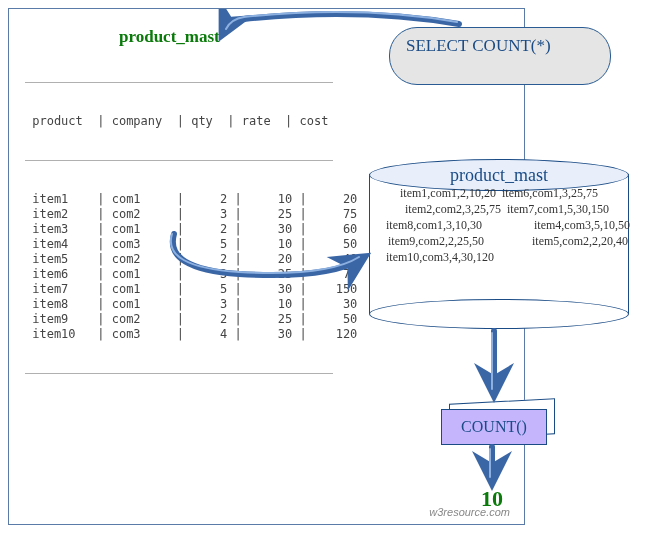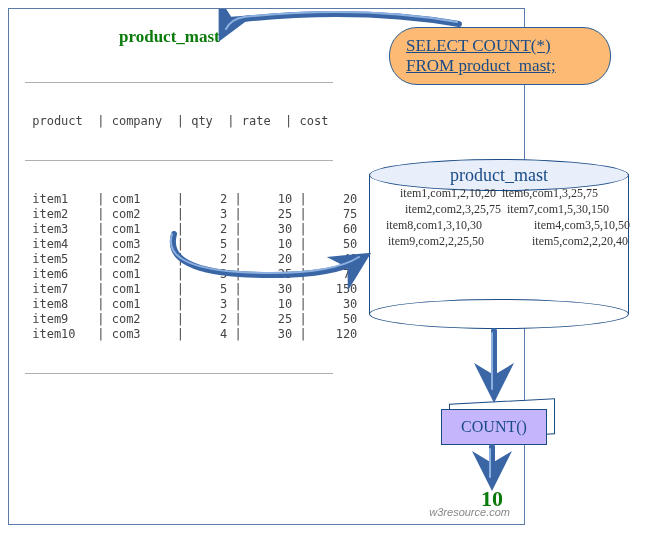--- a/index.html
+++ b/index.html
@@ -43,29 +43,28 @@
     margin: 1px 0;
     width: 308px;
   }
   
   .sql-box {
     position: absolute;
     left: 380px;
     top: 18px;
     width: 222px;
     height: 58px;
-    background: #fdba74;
+    background: #e5e5e5;
     border: 1px solid #2a5c93;
     border-radius: 28px;
     box-sizing: border-box;
     padding: 8px 16px;
     color: #1a4b85;
     font-size: 17px;
     line-height: 20px;
-    text-decoration: underline;
   }
   
   .cyl {
     position: absolute;
     left: 360px;
     top: 150px;
     width: 260px;
     height: 170px;
   }
   .cyl-body {
@@ -203,36 +202,36 @@
  item6    | com1     |     3 |     25 |     75
  item7    | com1     |     5 |     30 |    150
  item8    | com1     |     3 |     10 |     30
  item9    | com2     |     2 |     25 |     50
  item10   | com3     |     4 |     30 |    120</div>
     <div class="hline"></div>
   </div>
 
   <div class="sql-box">
     <div>SELECT COUNT(*)</div>
-    <div>FROM product_mast;</div>
   </div>
 
   <div class="cyl">
     <div class="cyl-body"></div>
     <div class="cyl-bottom"></div>
     <div class="cyl-top">product_mast</div>
     <div class="cyl-content" id="cylc">
         <div class="c1 r1">item1,com1,2,10,20</div>
         <div class="c2 r1">item6,com1,3,25,75</div>
         <div class="c1 r2">item2,com2,3,25,75</div>
         <div class="c2 r2">item7,com1,5,30,150</div>
         <div class="c2 r3">item8,com1,3,10,30</div>
         <div class="c1 r4">item4,com3,5,10,50</div>
         <div class="c2 r4">item9,com2,2,25,50</div>
         <div class="c1 r5">item5,com2,2,20,40</div>
+        <div class="c2 r5">item10,com3,4,30,120</div>
       </div>
   </div>
 
   <div class="count-box">
     <div class="cb-back"></div>
     <div class="cb-front">COUNT()</div>
   </div>
 
   <div class="result">10</div>
 

